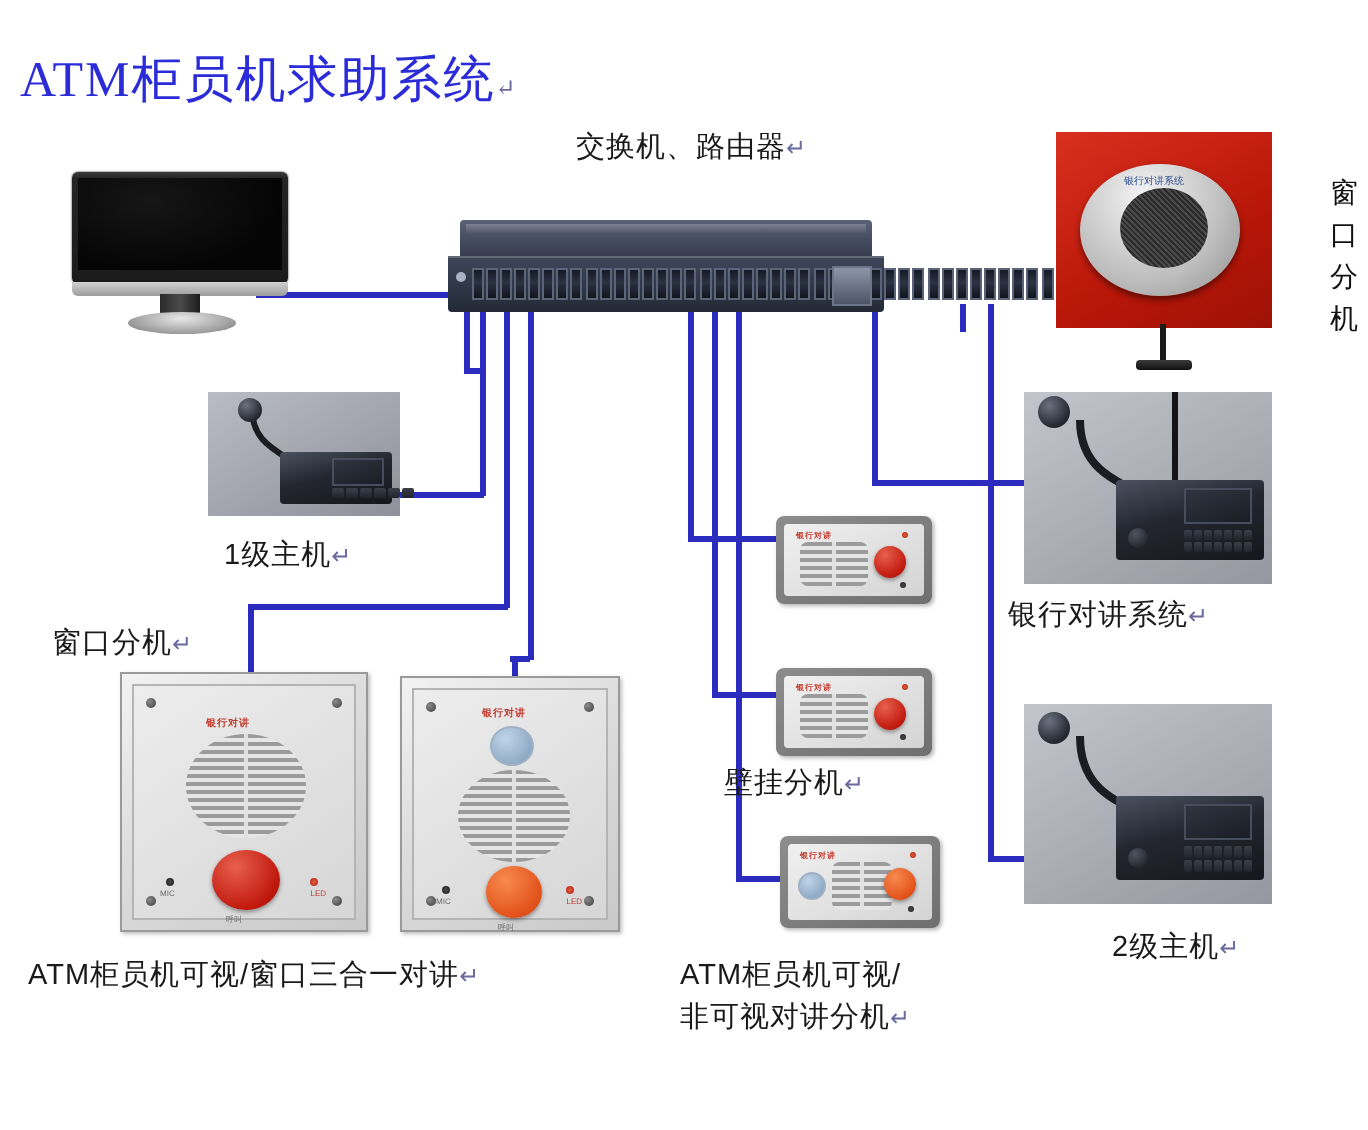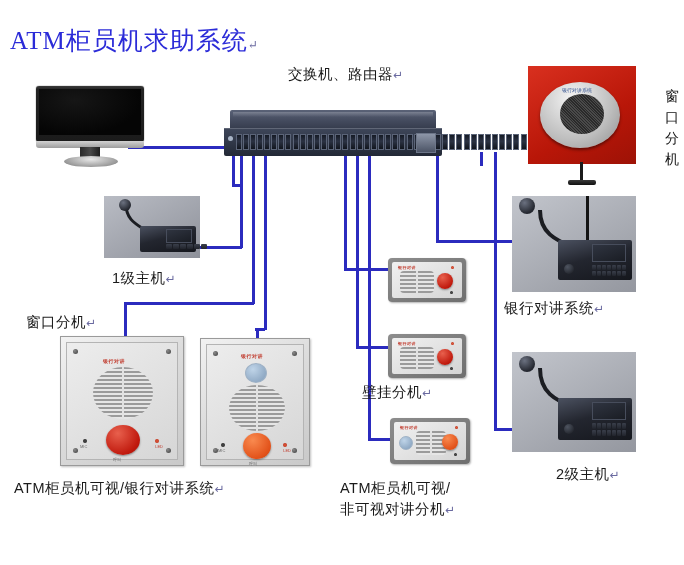--- a/index.html
+++ b/index.html
@@ -402,21 +402,21 @@
       <div class="callbtn orange" style="left:36px;top:88px;width:28px;height:26px;"></div>
       <div class="micdot" style="left:14px;top:98px;"></div>
       <div class="tinytext" style="left:11px;top:103px;">MIC</div>
       <div class="micdot" style="right:16px;top:98px;background:radial-gradient(circle,#e05a3c,#b3240f);"></div>
       <div class="tinytext red" style="right:12px;top:103px;">LED</div>
       <div class="tinytext" style="left:42px;top:116px;">呼叫</div>
     </div>
   </div>
 
   <div class="lbl" style="left:14px;top:480px;">
-    <span>ATM柜员机可视/银行对讲系统</span><span class="pilcrow">↵</span>
+    <span>ATM柜员机可视/窗口三合一对讲</span><span class="pilcrow">↵</span>
   </div>
 
   <div class="wallbox" style="left:388px;top:258px;width:78px;height:44px;">
     <div class="wallface">
       <div class="brand" style="left:6px;top:3px;font-size:4px;">银行对讲</div>
       <div class="grille" style="left:8px;top:9px;width:34px;height:22px;border-radius:4px;"></div>
       <div class="callbtn" style="right:9px;top:11px;width:16px;height:16px;"></div>
       <div class="micdot" style="right:8px;top:4px;width:3px;height:3px;background:radial-gradient(circle,#e05a3c,#b3240f);"></div>
       <div class="micdot" style="right:9px;bottom:4px;width:3px;height:3px;"></div>
     </div>

